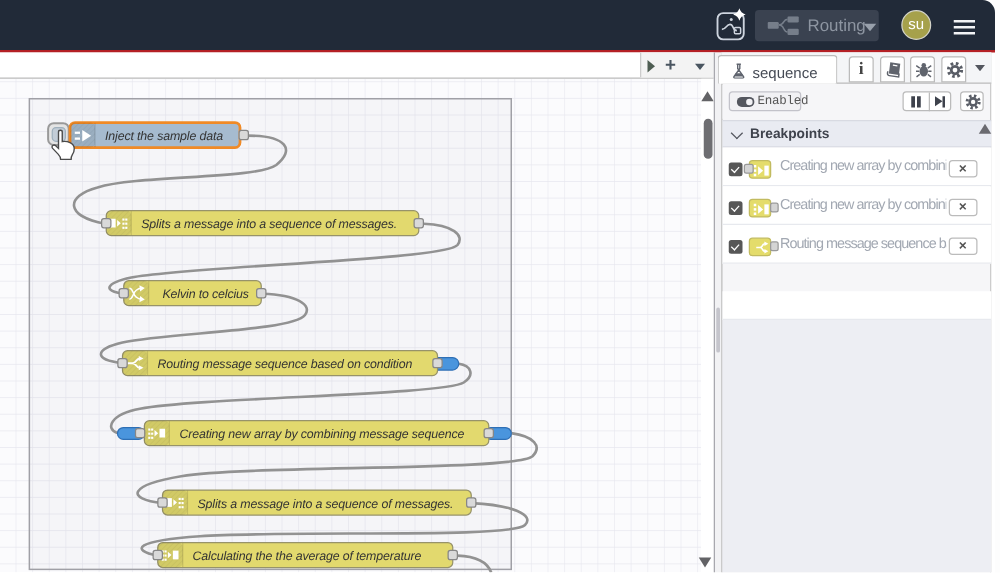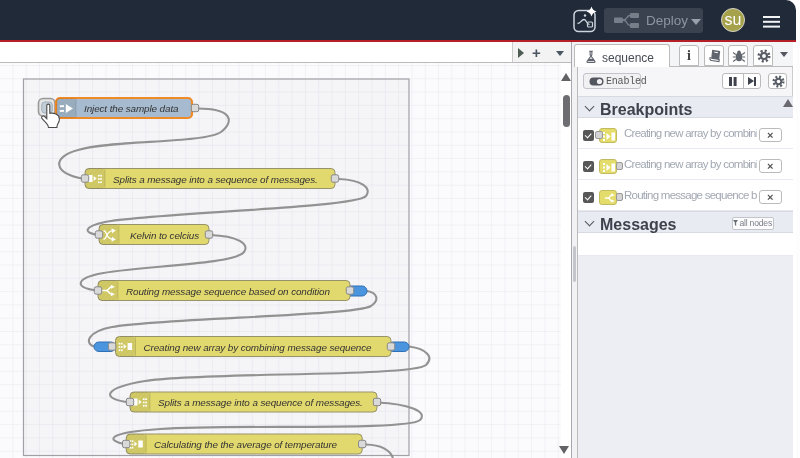--- a/index.html
+++ b/index.html
@@ -4,21 +4,21 @@
 <style>
   html,body{margin:0;padding:0;width:800px;height:458px;background:#fff;overflow:hidden;}
   *{box-sizing:border-box;font-family:"Liberation Sans",sans-serif;}
   .app{position:absolute;left:0;top:0;width:796px;height:458px;border-top-right-radius:10px;overflow:hidden;background:#fff;}
   
   .header{position:absolute;left:0;top:0;width:796px;height:40px;background:#212a38;}
   .redline{position:absolute;left:0;top:40px;width:796px;height:2px;background:#b42025;}
   .deploy{position:absolute;left:604px;top:8px;width:99px;height:25px;background:#3a4250;border-radius:3px;}
   .deploy .dtext{position:absolute;left:42px;top:5px;font-size:13.5px;color:#8d95a1;}
   .deploy .dcaret{position:absolute;left:87px;top:11px;width:0;height:0;border-left:5px solid transparent;border-right:5px solid transparent;border-top:6px solid #98a0ab;}
-  .avatar{position:absolute;left:721px;top:8px;width:24px;height:24px;border-radius:50%;background:#a6a14b;border:1.5px solid #d3d3c8;color:#fff;font-size:16px;text-align:center;line-height:21px;}
+  .avatar{position:absolute;left:721px;top:8px;width:24px;height:24px;border-radius:50%;background:#a6a14b;border:1.5px solid #d3d3c8;color:#fff;font-size:12px;text-align:center;line-height:21px;}
   .burger{position:absolute;left:762.5px;top:15.5px;width:17px;height:2.8px;background:#f2f3f5;box-shadow:0 4.8px 0 #f2f3f5, 0 9.6px 0 #f2f3f5;}
   
   .tabbar{position:absolute;left:0;top:42px;width:571px;height:21px;background:#fff;border-bottom:1px solid #bbb;}
   .tb-btns{position:absolute;left:512px;top:42px;width:59px;height:20px;background:#f3f3f3;border-left:1px solid #ccc;}
   .tb-play{position:absolute;left:518px;top:47.5px;width:0;height:0;border-top:5px solid transparent;border-bottom:5px solid transparent;border-left:6px solid #4e5d52;}
   .tb-plus{position:absolute;left:532px;top:44px;font-size:15px;color:#4a5560;font-weight:bold;}
   .tb-caret{position:absolute;left:556px;top:51px;width:0;height:0;border-left:4.5px solid transparent;border-right:4.5px solid transparent;border-top:5.5px solid #4a5560;}
   
   .canvas{position:absolute;left:0;top:63px;width:561px;height:395px;}
   
@@ -34,21 +34,21 @@
   .ptab{position:absolute;left:574px;top:44px;width:96px;height:23px;background:#fff;border:1px solid #bbb;border-bottom:none;border-radius:3px 3px 0 0;z-index:3;}
   .ptab span{position:absolute;left:27px;top:5.5px;font-size:12px;color:#464b55;}
   .pbtn{position:absolute;top:45px;width:20px;height:21px;background:#fff;border:1px solid #bbb;border-radius:3px 3px 0 0;z-index:3;}
   .pcaret{position:absolute;left:780px;top:51.5px;width:0;height:0;border-left:4.5px solid transparent;border-right:4.5px solid transparent;border-top:5.5px solid #53565e;z-index:3;}
   .ptoolbar{position:absolute;left:578px;top:68px;width:214px;height:27px;background:#f6f6f8;}
   .enbtn{position:absolute;left:583px;top:72.5px;width:58px;height:16.5px;border:1px solid #c3c3ca;border-radius:3px;background:#f1f1f4;}
   .enbtn span{position:absolute;left:22px;top:2.8px;font-size:10px;letter-spacing:-0.2px;color:#555;font-family:Liberation Mono, monospace;}
   .pausegrp{position:absolute;left:722px;top:72.5px;width:39px;height:16.5px;border:1px solid #bbb;border-radius:3px;background:#fff;}
   .gearbtn{position:absolute;left:768px;top:72.5px;width:19px;height:16.5px;border:1px solid #bbb;border-radius:3px;background:#fff;}
   .sechdr{position:absolute;left:578px;width:215px;height:22px;background:#e9ebf2;border-top:1px solid #d8dae2;border-bottom:1px solid #d8dae2;}
-  .sechdr b{position:absolute;left:22px;top:4px;font-size:16px;color:#3e424c;text-align:center;}
+  .sechdr b{position:absolute;left:22px;top:4px;font-size:11px;color:#3e424c;text-align:center;}
   .chev{position:absolute;left:8px;top:6px;width:7px;height:7px;border-left:1.8px solid #53565e;border-bottom:1.8px solid #53565e;transform:rotate(-45deg);}
   .bprow{position:absolute;left:578px;width:215px;height:31px;background:#fff;border-bottom:1px solid #e7e9ee;}
   .bpcheck{position:absolute;left:5px;top:12px;width:10.5px;height:10.5px;background:#575757;border-radius:2px;}
   .bpcheck:after{content:"";position:absolute;left:2.2px;top:3.2px;width:5px;height:2.6px;border-left:1.8px solid #fff;border-bottom:1.8px solid #fff;transform:rotate(-48deg);}
   .bpnode{position:absolute;left:21px;top:9.5px;width:18px;height:15px;background:#e4dc6b;border:1px solid #c2bb60;border-radius:3px;}
   .bpport{position:absolute;top:13px;width:7.5px;height:7.5px;background:#d4d4d4;border:1px solid #999;border-radius:2px;z-index:2;}
   .bptext{position:absolute;left:46px;top:9px;width:133px;font-size:11.5px;letter-spacing:-0.75px;color:#a2a8b2;white-space:nowrap;overflow:hidden;}
   .bpx{position:absolute;left:181px;top:10px;width:22.5px;height:14px;border:1px solid #bbb;border-radius:3px;background:#fff;color:#555;font-size:11px;font-weight:bold;text-align:center;line-height:12px;}
   .allnodes{position:absolute;left:154px;top:4.5px;width:41.5px;height:13px;border:1px solid #c3c3ca;border-radius:2px;background:#fdfdfd;font-size:8.6px;letter-spacing:-0.2px;color:#7a7e88;text-align:center;line-height:11px;white-space:nowrap;overflow:hidden;}
   .mwhite{position:absolute;left:578px;top:233px;width:215px;height:23px;background:#fff;border-bottom:1px solid #e7e9ee;}
@@ -238,21 +238,21 @@
     <path d="M19.5,0.5 Q20.55,4.45 24.5,5.5 Q20.55,6.55 19.5,10.5 Q18.45,6.55 14.5,5.5 Q18.45,4.45 19.5,0.5 Z" fill="#fff"></path>
     <circle cx="13" cy="9.5" r="1.2" fill="#cdd4de"></circle>
   </svg>
   <div class="deploy">
     <svg style="position:absolute;left:10px;top:5px" width="26" height="15" viewBox="0 0 26 15">
       <rect x="0" y="4.5" width="9" height="5.5" rx="1" fill="#767e8a"></rect>
       <rect x="16" y="0" width="9" height="5" rx="1" fill="#767e8a"></rect>
       <rect x="16" y="10" width="9" height="5" rx="1" fill="#767e8a"></rect>
       <path d="M9,7 C14,7 12,2.5 16,2.5 M9,7 C14,7 12,12.5 16,12.5" fill="none" stroke="#767e8a" stroke-width="1.3"></path>
     </svg>
-    <span class="dtext">Deploy</span>
+    <span class="dtext">Routing</span>
     <div class="dcaret"></div>
   </div>
   <div class="avatar">su</div>
   <div class="burger"></div>
 
   <div class="tabbar"></div>
   <div class="tb-btns"></div>
   <div class="tb-play"></div>
   <div class="tb-plus">+</div>
   <div class="tb-caret"></div>
@@ -363,22 +363,15 @@
     <div class="bpnode">
         <svg style="position:absolute;left:2px;top:1.5px" width="14" height="12" viewBox="0 0 14 12">
           <path d="M3,6 h3 M6,6 C8.5,6 7.5,3 10,3 M6,6 C8.5,6 7.5,9 10,9" fill="none" stroke="#fff" stroke-width="1.3"></path>
           <path d="M9.5,1.2 l3.2,1.8 -3.2,1.8 z M9.5,7.2 l3.2,1.8 -3.2,1.8 z" fill="#fff"></path>
         </svg>
       </div>
     <div class="bpport" style="left:37.5px;"></div>
     <div class="bptext">Routing message sequence based on co</div>
     <div class="bpx">×</div>
   </div>
-  <div class="sechdr" style="top:211px;">
-      <div class="chev"></div>
-      <b>Messages</b>
-    <div class="allnodes"><svg width="5" height="6" viewBox="0 0 6 7" style="margin-right:1px">
-          <path d="M0,0 h6 l-2.2,3 v4 l-1.6,-1.2 v-2.8 z" fill="#6a6e78"></path>
-        </svg>all nodes</div>
-  </div>
   <div class="mwhite"></div>
   <div class="mgray"></div>
 </div>
 
 </body></html>

